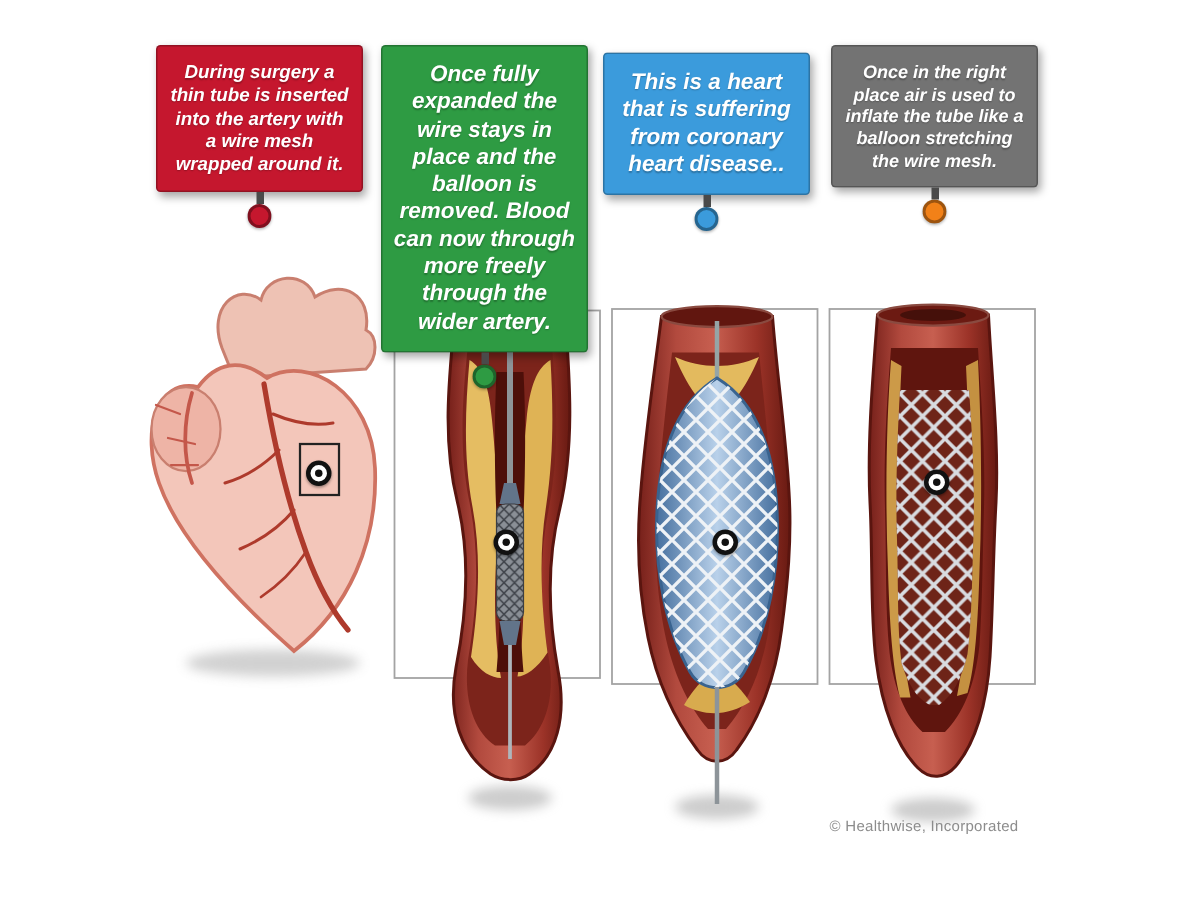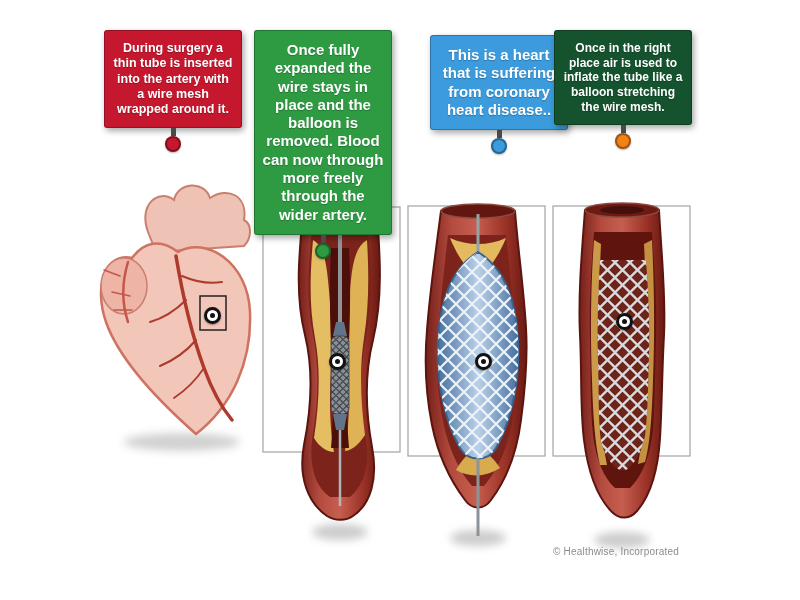--- a/index.html
+++ b/index.html
@@ -2,21 +2,21 @@
 <html><head>
 <meta charset="utf-8">
 <style>
   * { margin:0; padding:0; box-sizing:border-box; }
   html,body { width:800px; height:600px; }
   body { font-family:"Liberation Sans", sans-serif; background:#ffffff; }
   .stage { position:relative; width:800px; height:600px; background:#ffffff; overflow:hidden; }
 
   svg.illustration { position:absolute; left:0; top:0; pointer-events:none; }
 
-  .label-group { position:absolute; width:138px; display:flex; flex-direction:column; align-items:center; }
+  .label-group { position:absolute; width:138px; display:flex; flex-direction:column; align-items:center;font-style:italic; }
   .label-box {
     width:138px; padding:10px 7px; color:#fff; font-weight:bold; text-align:center;
     border-radius:3px; line-height:1.22; border:1px solid rgba(0,0,0,0.25);
     box-shadow:2px 3px 6px rgba(0,0,0,0.35); text-shadow:0 1px 1px rgba(0,0,0,0.25);
     cursor:pointer;
   }
   .f11 { font-size:15px; }
   .f12 { font-size:12px; }
   .f13 { font-size:12.5px; }
   .f15 { font-size:15px; }
@@ -142,30 +142,30 @@
   </div>
 
   <div class="label-group" style="left:254px; top:30px;">
     <div class="label-box f11" style="background-color: rgb(46, 155, 67);">Once fully expanded the wire stays in place and the balloon is removed. Blood can now through more freely through the wider artery.</div>
     <div class="pin">
       <div class="stem"></div>
       <div class="dot" style="background-color: rgb(46, 155, 67);"></div>
     </div>
   </div>
 
-  <div class="label-group" style="left:408px; top:35px;padding-left:44px;">
+  <div class="label-group" style="left:380px; top:35px;padding-left:44px;">
     <div class="label-box f15" style="background-color: rgb(59, 155, 220);">This is a heart that is suffering from coronary heart disease..</div>
     <div class="pin">
       <div class="stem"></div>
       <div class="dot" style="background-color: rgb(59, 155, 220);"></div>
     </div>
   </div>
 
   <div class="label-group" style="left:554px; top:30px;">
-    <div class="label-box f12" style="background-color: #14532d;">Once in the right place air is used to inflate the tube like a balloon stretching the wire mesh.</div>
+    <div class="label-box f12" style="background-color: #737373;">Once in the right place air is used to inflate the tube like a balloon stretching the wire mesh.</div>
     <div class="pin">
       <div class="stem"></div>
       <div class="dot" style="background-color: rgb(242, 129, 24);"></div>
     </div>
   </div>
 
   <div class="marker" style="left:204px; top:307px;"></div>
   <div class="marker" style="left:329px; top:353px;"></div>
   <div class="marker" style="left:475px; top:353px;"></div>
   <div class="marker" style="left:616px; top:313px;"></div>

